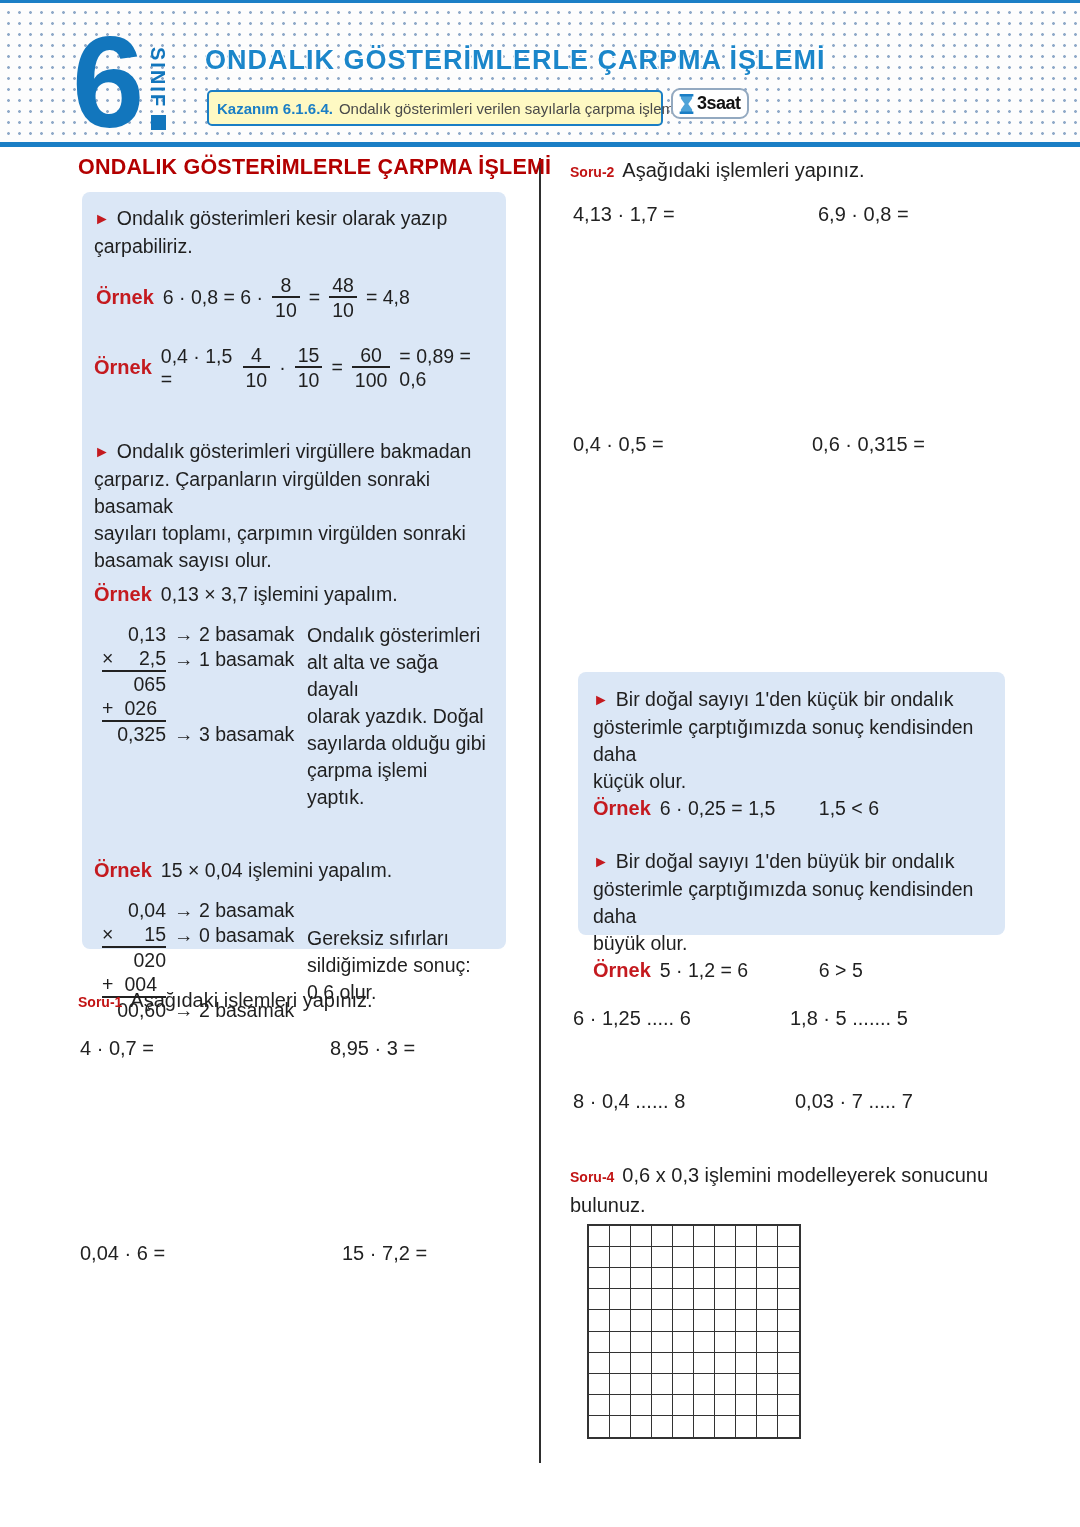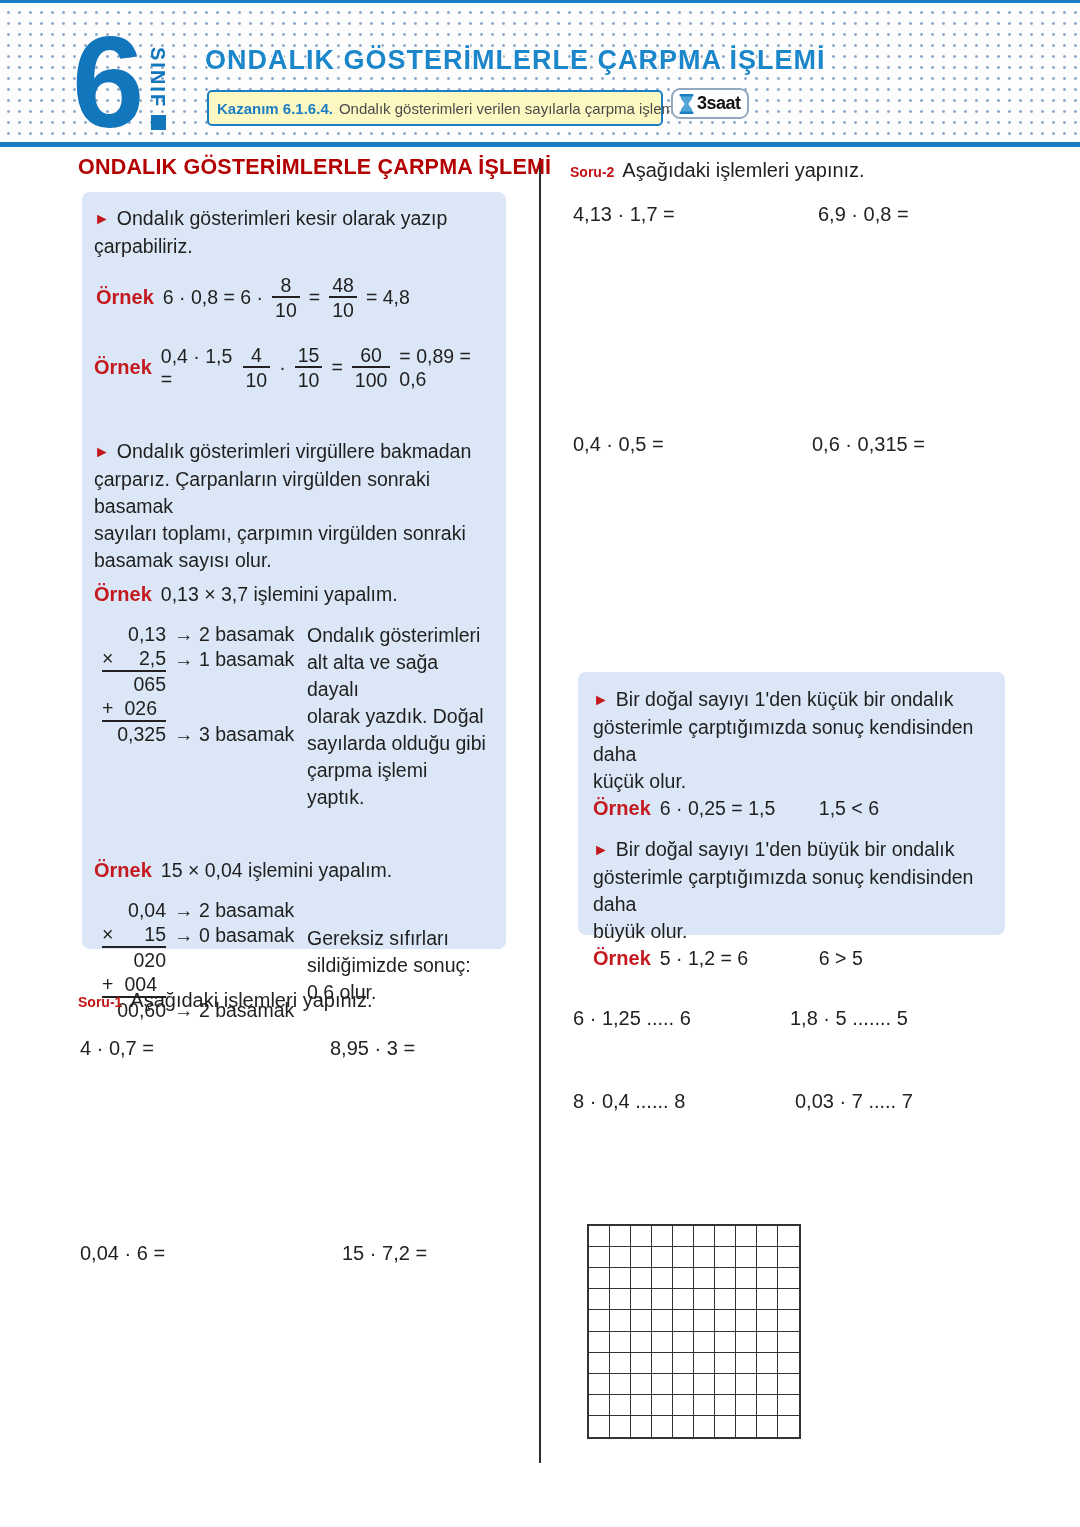--- a/index.html
+++ b/index.html
@@ -62,21 +62,21 @@
   .mcol{display:flex;width:64px;justify-content:space-between;}
   .mop{min-width:14px;}
   .mval{flex:1;text-align:right;}
   .mrule{border-bottom:2px solid #222;}
   .mshift .mval{padding-right:9px;}
   .mnote{margin-left:8px;white-space:nowrap;}
   .mside{width:180px;margin-left:10px;font-size:19.5px;line-height:27px;white-space:pre-line;}
   .mside.note2{margin-top:27px;}
 
   .rb-ex{margin-top:2px;}
-  .rb-rule2{margin-top:16px;}
+  .rb-rule2{margin-top:28px;}
   .rmath{display:inline-block;width:150px;}
 
   .soru{position:absolute;font-size:20px;line-height:27.5px;}
   .soru-label{color:#c21414;font-weight:800;font-size:14px;margin-right:8px;}
   .soru-text{white-space:pre-line;}
   .soru1-head{left:78px;top:987px;}
   .soru2-head{left:570px;top:157px;}
   .soru3-head{left:570px;top:947px;width:450px;}
   .soru4-head{left:570px;top:1162px;width:450px;}
 
@@ -319,20 +319,24 @@
       <span class="rmath">5 · 1,2 = 6</span>
       <span>6 &gt; 5</span>
     </div>
   </div>
 
   <span class="expr" id="s3a">6 · 1,25 ..... 6</span>
   <span class="expr" id="s3b">1,8 · 5 ....... 5</span>
   <span class="expr" id="s3c">8 · 0,4 ...... 8</span>
   <span class="expr" id="s3d">0,03 · 7 ..... 7</span>
 
+  <div class="soru soru4-head">
+    <span class="soru-label">Soru-4</span><span class="soru-text">0,6 x 0,3 işlemini modelleyerek sonucunu
+bulunuz.</span>
+  </div>
 
   <div class="model-grid">
       <div class="gcell"></div>
       <div class="gcell"></div>
       <div class="gcell"></div>
       <div class="gcell"></div>
       <div class="gcell"></div>
       <div class="gcell"></div>
       <div class="gcell"></div>
       <div class="gcell"></div>

